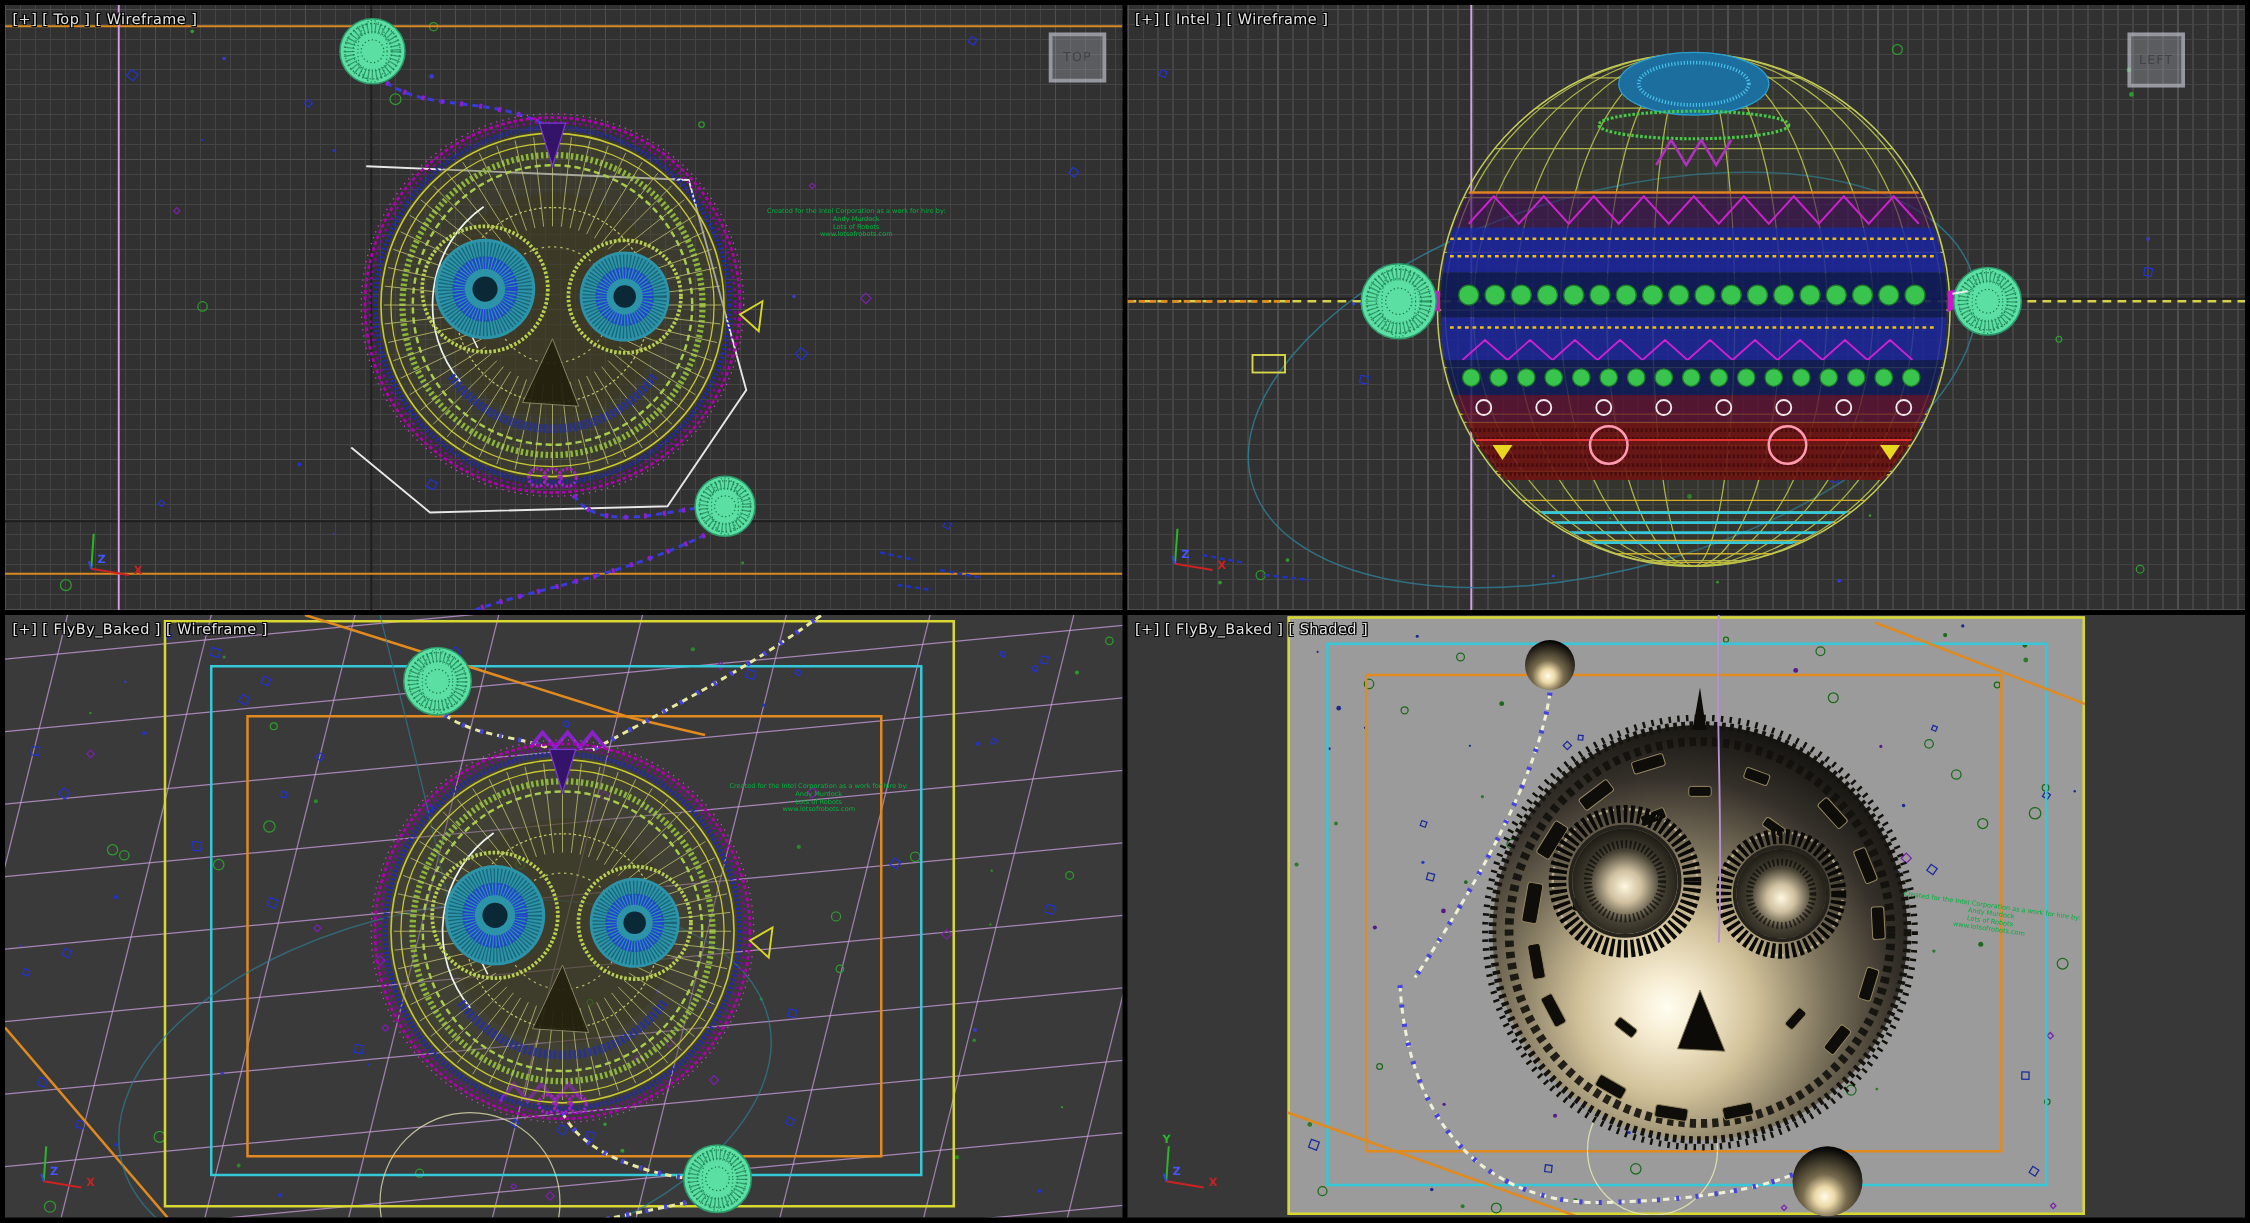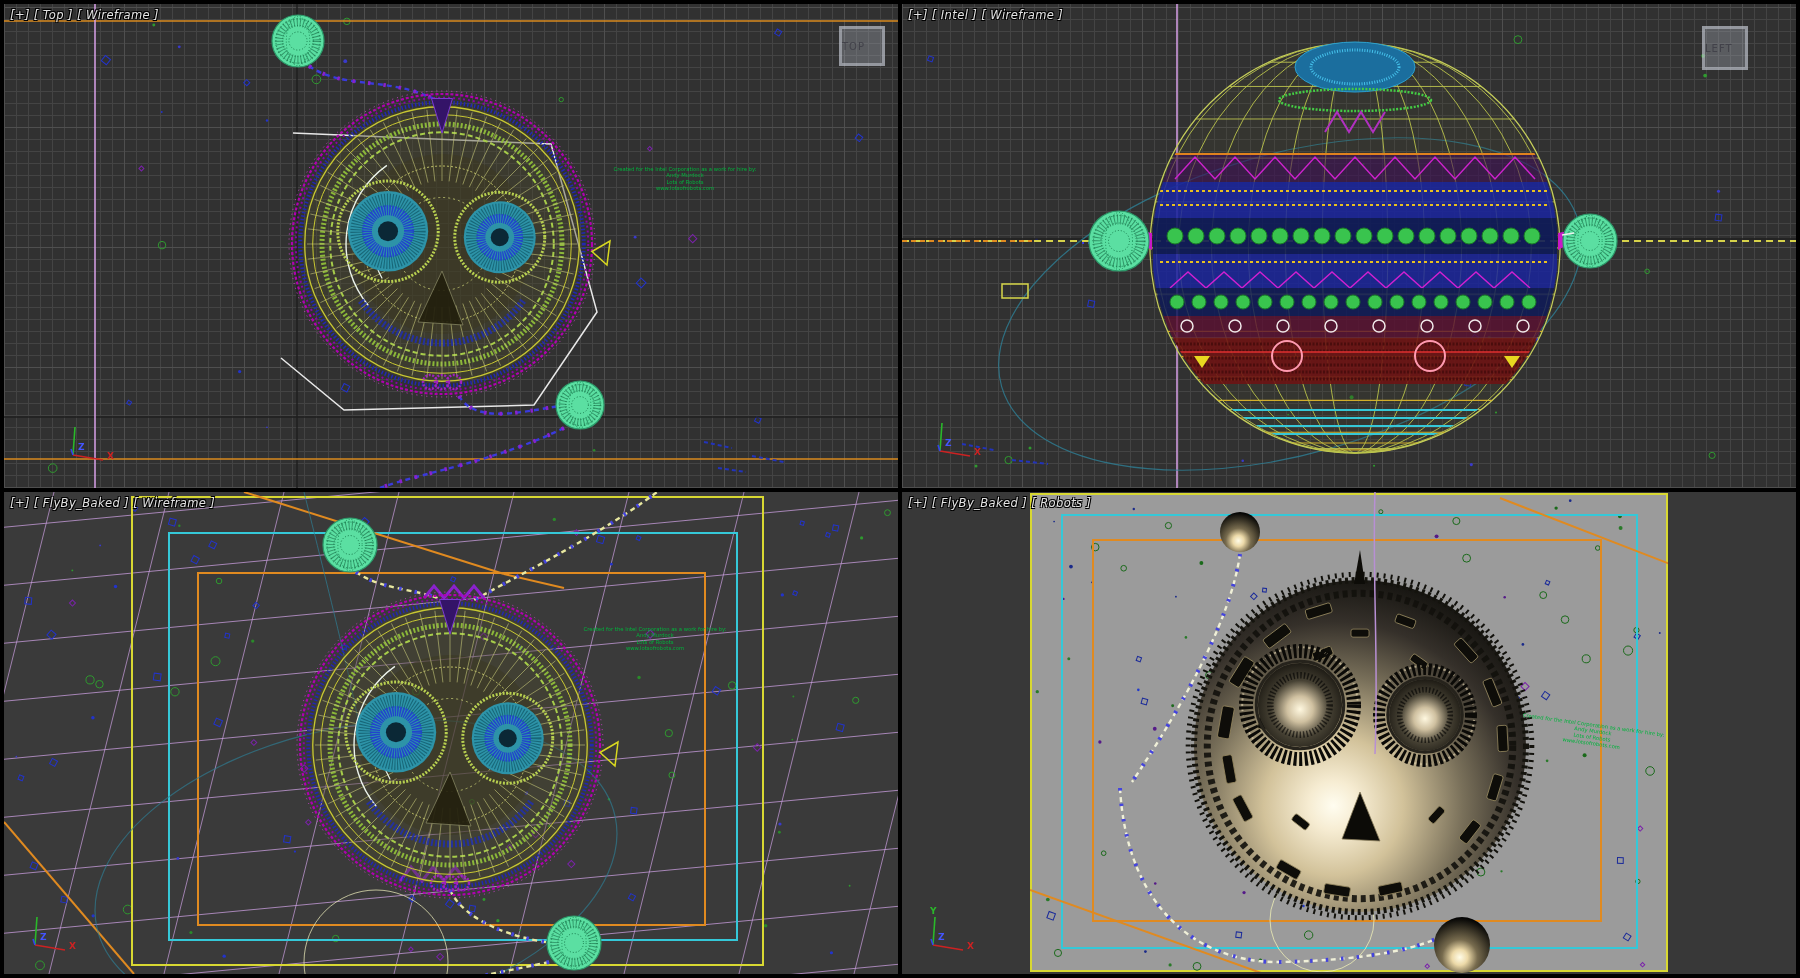--- a/index.html
+++ b/index.html
@@ -10,22 +10,22 @@
       repeating-linear-gradient(90deg,#4f4f4f 0 1px,transparent 1px 120px),
       repeating-linear-gradient(0deg,#4f4f4f 0 1px,transparent 1px 120px),
       repeating-linear-gradient(90deg,#444 0 1px,transparent 1px 12px),
       repeating-linear-gradient(0deg,#444 0 1px,transparent 1px 12px);
     background-color:#313131;
   }
   #vp-bl{background:#3a3a3a;}
   #vp-br{background:#383838;}
   .vp svg{position:absolute;left:0;top:0;z-index:2;}
   .vp-label{position:absolute;top:4px;left:6px;z-index:6;font-size:11.5px;letter-spacing:.4px;color:#e4e4e4;
-    text-shadow:1px 1px 0 #000,-1px -1px 0 #000,1px -1px 0 #000,-1px 1px 0 #000;font-style:italic;}
-  .viewcube{position:absolute;z-index:6;display:flex;align-items:center;
+    text-shadow:1px 1px 0 #000,-1px -1px 0 #000,1px -1px 0 #000,-1px 1px 0 #000;}
+  .viewcube{position:absolute;z-index:6;display:flex;align-items:center;justify-content:center;
     background:rgba(158,163,173,.38);border:3px solid rgba(205,210,220,.5);
     font-size:10px;letter-spacing:1px;color:#42424a;}
   .cam-area{position:absolute;background:#9b9b9b;border:2px solid #d8d832;box-sizing:border-box;z-index:1;}
   .wm{position:absolute;z-index:5;width:340px;font-size:10.5px;line-height:1.18;color:#00b33c;text-align:center;
     transform:scale(.5);transform-origin:0 0;}
   .wm.rot{transform:rotate(8deg) scale(.5);}
   svg text{font-family:"DejaVu Sans",sans-serif;font-size:9px;font-weight:bold;}
 </style>
 </head>
 <body>
@@ -742,21 +742,21 @@
         <circle cx="560" cy="453" r="28" fill="url(#moonG)"></circle>
         <g>
           <line x1="31" y1="453" x2="33" y2="425" stroke="#2ab82a" stroke-width="1.6"></line>
           <line x1="31" y1="453" x2="61" y2="458" stroke="#cc2222" stroke-width="1.6"></line>
           <line x1="31" y1="453" x2="29" y2="447" stroke="#3344ee" stroke-width="1.6"></line>
           <text x="28" y="422" fill="#2ab82a">Y</text>
           <text x="36" y="448" fill="#4455ff">Z</text>
           <text x="65" y="457" fill="#cc2222">X</text>
         </g>
       </svg>
-    <div class="vp-label">[+] [ FlyBy_Baked ] [ Robots ]</div>
+    <div class="vp-label">[+] [ FlyBy_Baked ] [ Shaded ]</div>
     <div class="wm rot" style="left:608px;top:218px;">
       <div>Created for the Intel Corporation as a work for hire by:</div>
       <div>Andy Murdock</div>
       <div>Lots of Robots</div>
       <div>www.lotsofrobots.com</div>
     </div>
   </div>
 </div>
 
 </body></html>

